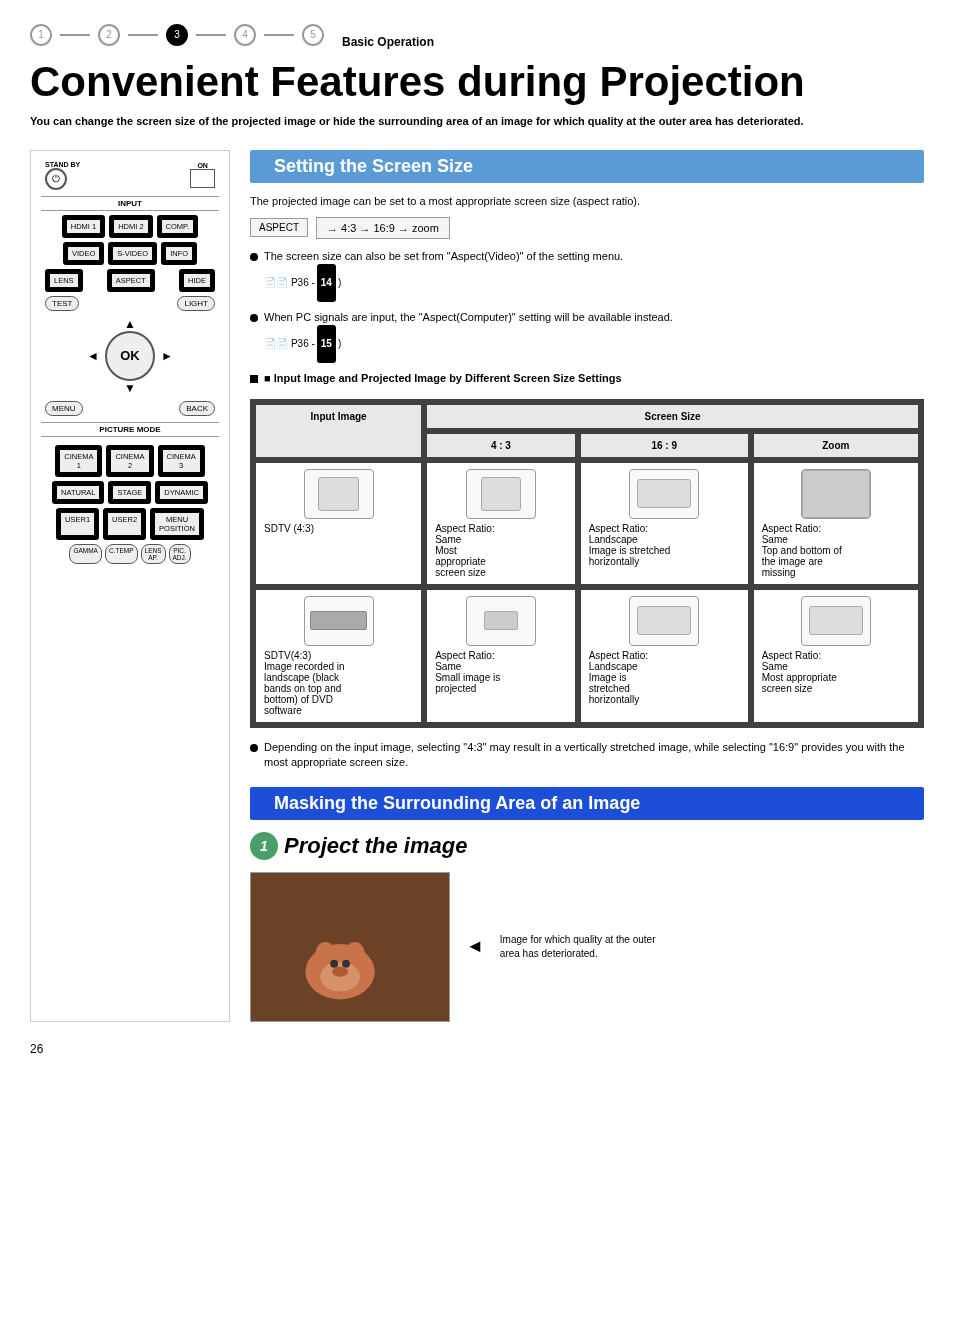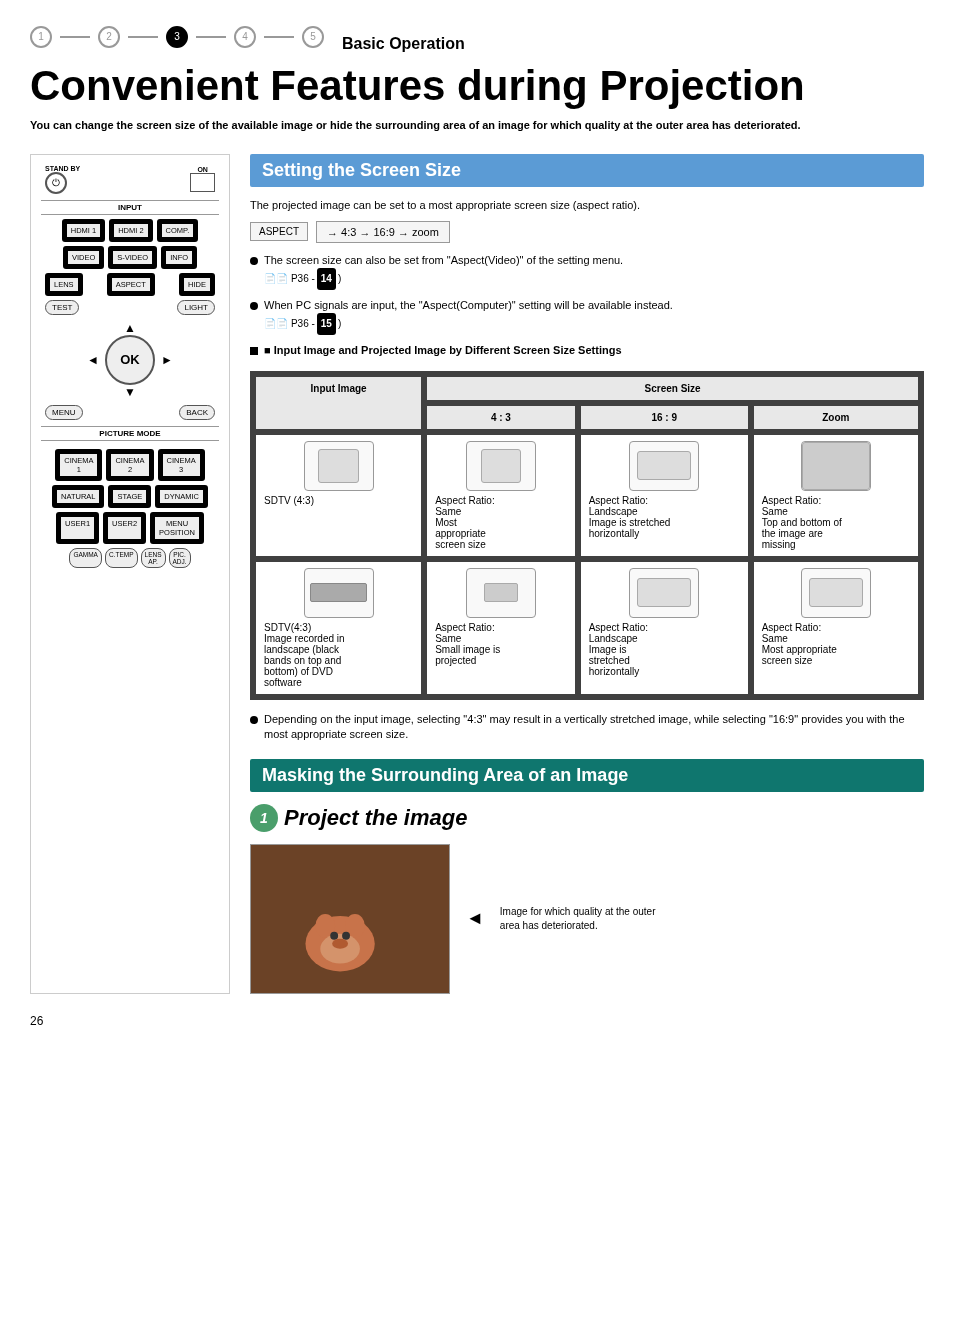--- a/index.html
+++ b/index.html
@@ -32,21 +32,21 @@
     .breadcrumb-step.active {
       background: #000;
       border-color: #000;
       color: #fff;
     }
     .breadcrumb-line {
       width: 30px; height: 2px; background: #999;
     }
     .breadcrumb-title {
       font-weight: bold;
-      font-size: 16px;
+      font-size: 12px;
       margin-left: 10px;
       margin-top: 15px;
     }
 
     
     .page-title {
       font-size: 42px;
       font-weight: bold;
       margin-bottom: 8px;
       line-height: 1.1;
@@ -199,26 +199,26 @@
     .content-panel {
       flex: 1;
     }
 
     
     .section-header {
       background: #5b9bd5;
       color: #fff;
       font-size: 18px;
       font-weight: bold;
-      padding: 6px 12px;
+      padding: 6px 24px;
       margin-bottom: 12px;
       border-radius: 2px;
     }
     .section-header.green {
-      background: #0f766e;
+      background: #1d4ed8;
     }
 
     
     .aspect-diagram {
       display: flex;
       align-items: center;
       gap: 8px;
       margin: 10px 0;
     }
     .aspect-box {
@@ -253,21 +253,21 @@
     .ref-box {
       display: inline-flex;
       align-items: center;
       gap: 2px;
       font-size: 10px;
     }
     .ref-badge {
       background: #000;
       color: #fff;
       border-radius: 3px;
-      padding: 4px 4px;
+      padding: 12px 4px;
       font-size: 10px;
       font-weight: bold;
     }
 
     
     .screen-table {
       width: 100%;
       border-collapse: collapse;
       margin: 12px 0;
       font-size: 10px;
@@ -376,21 +376,21 @@
   <div class="breadcrumb-line"></div>
   <div class="breadcrumb-step active">3</div>
   <div class="breadcrumb-line"></div>
   <div class="breadcrumb-step">4</div>
   <div class="breadcrumb-line"></div>
   <div class="breadcrumb-step">5</div>
   <div class="breadcrumb-title">Basic Operation</div>
 </div>
 
 <h1 class="page-title">Convenient Features during Projection</h1>
-<p class="page-subtitle">You can change the screen size of the available image or hide the surrounding area of an image for which quality at the outer area has deteriorated.</p>
+<p class="page-subtitle">You can change the screen size of the projected image or hide the surrounding area of an image for which quality at the outer area has deteriorated.</p>
 
 <div class="main-layout">
 
   <div class="remote-panel">
 
     <div class="standby-on-row">
       <div class="standby-col">
         <div class="standby-label">STAND BY</div>
         <div class="power-icon">⏻</div>
       </div>

